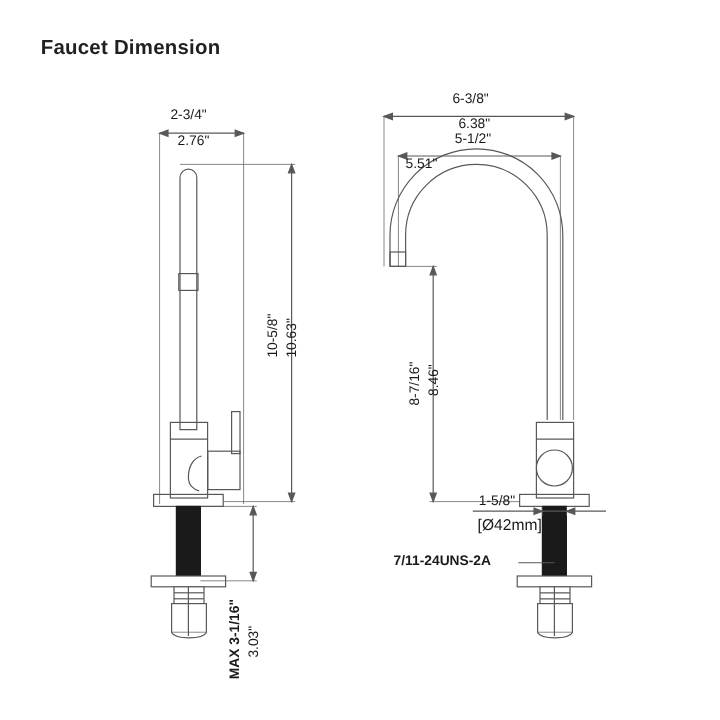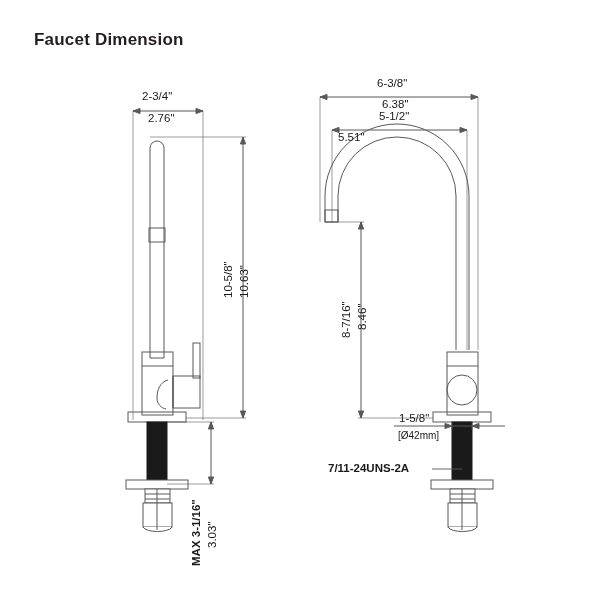--- a/index.html
+++ b/index.html
@@ -25,21 +25,21 @@
     letter-spacing: 0.2px;
   }
   .dimtext {
     position: absolute;
     font-size: 11.5px;
     color: #1a1a1a;
     white-space: nowrap;
     font-family: "Liberation Sans", sans-serif;
   }
   .dimtext.bold { font-weight: bold; }
-  .dimtext.small { font-size: 10px; }
+  .dimtext.small { font-size: 13px; }
   .vert {
     transform: rotate(-90deg);
     transform-origin: left top;
   }
   svg { position: absolute; left: 0; top: 0; }
 </style>
 </head>
 <body>
 
 <div id="page">

